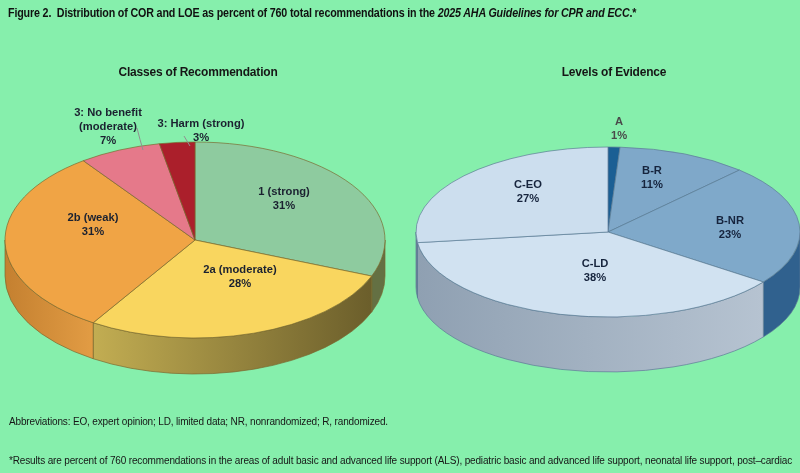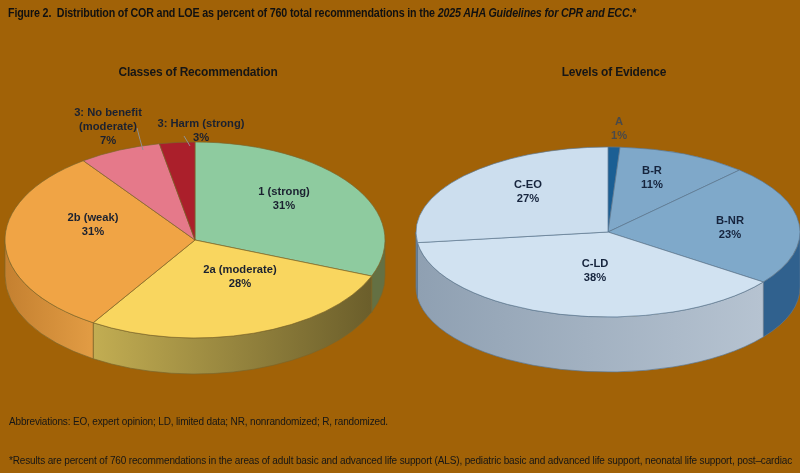--- a/index.html
+++ b/index.html
@@ -1,16 +1,16 @@
 <!DOCTYPE html>
 <html><head>
 <meta charset="utf-8">
 <style>
   html,body{margin:0;padding:0;background:#ffffff;}
-  .fig{position:relative;width:800px;height:473px;background:#a16207;overflow:hidden;
+  .fig{position:relative;width:800px;height:473px;background:#86efac;overflow:hidden;
        font-family:"Liberation Sans", sans-serif;color:#1a1a1a;}
   .fig-title{position:absolute;left:8px;top:5px;font-size:13.4px;font-weight:bold;
        white-space:nowrap;letter-spacing:-0.2px;color:#111;
        transform:scaleX(0.80);transform-origin:0 50%;}
   .fig-title i{font-style:italic;}
   .chart-title{position:absolute;top:64px;font-size:13.6px;font-weight:bold;color:#161616;
        text-align:center;letter-spacing:-0.2px;transform:scaleX(0.88);}
   .chart-title.left{left:8px;width:380px;}
   .chart-title.right{left:414px;width:400px;}
   .pie-svg{position:absolute;width:400px;height:330px;top:60px;}

